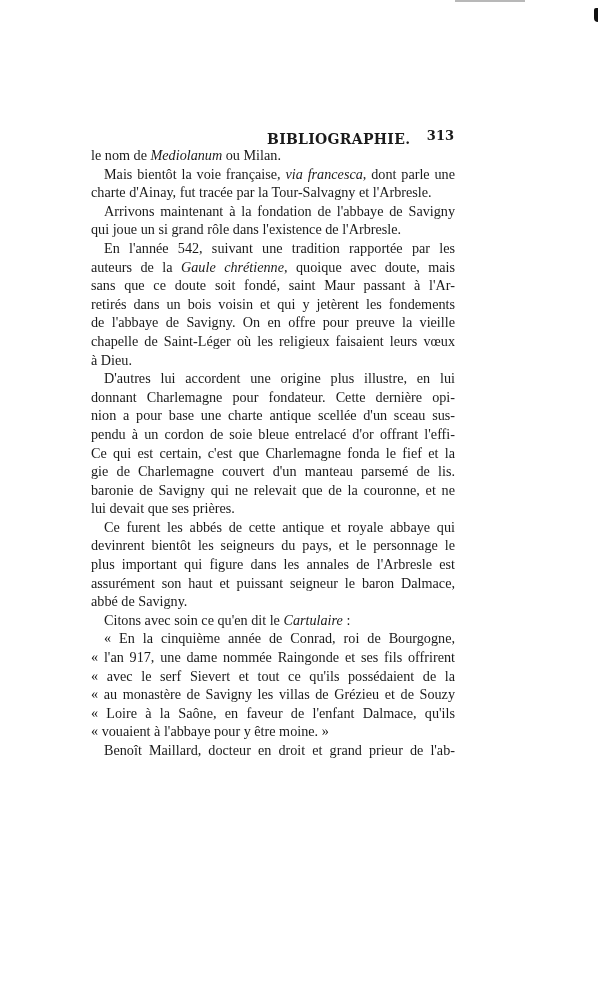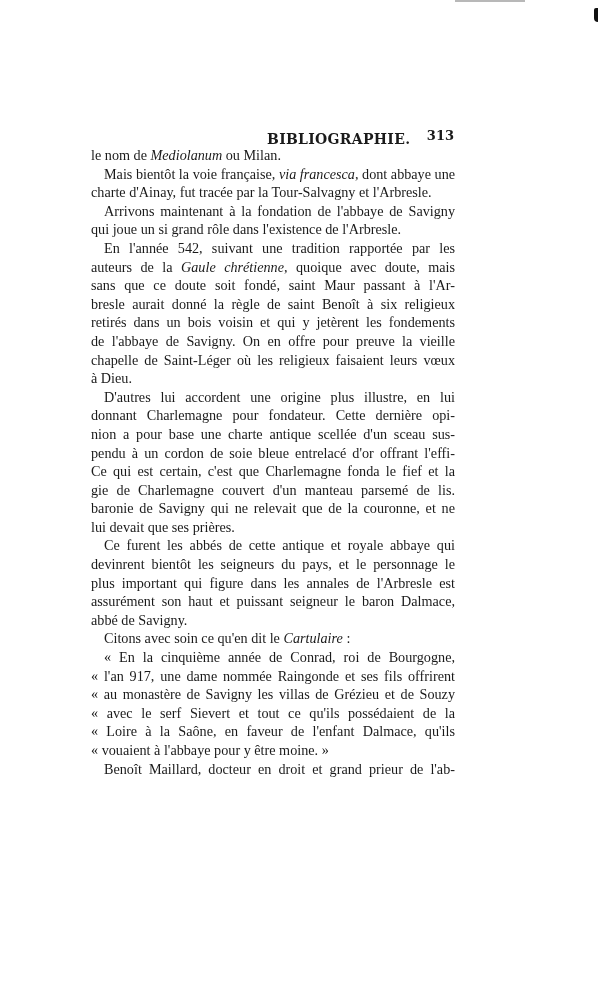--- a/index.html
+++ b/index.html
@@ -87,46 +87,45 @@
 <div class="scan-mark-top"></div>
 <div class="scan-mark-right"></div>
 
 <div class="header">
   <span class="running-head">BIBLIOGRAPHIE.</span>
   <span class="page-number">313</span>
 </div>
 
 <div class="body-text" id="body-text">
     <div class="line last"><span>le nom de </span><em>Mediolanum</em><span> ou Milan.</span></div>
-    <div class="line indent"><span>Mais bientôt la voie française, </span><em>via francesca</em><span>, dont abbaye une</span></div>
+    <div class="line indent"><span>Mais bientôt la voie française, </span><em>via francesca</em><span>, dont parle une</span></div>
     <div class="line last"><span>charte d'Ainay, fut tracée par la Tour-Salvagny et l'Arbresle.</span></div>
     <div class="line indent"><span>Arrivons maintenant à la fondation de l'abbaye de Savigny</span></div>
     <div class="line last"><span>qui joue un si grand rôle dans l'existence de l'Arbresle.</span></div>
     <div class="line indent"><span>En l'année 542, suivant une tradition rapportée par les</span></div>
     <div class="line "><span>auteurs de la </span><em>Gaule chrétienne</em><span>, quoique avec doute, mais</span></div>
     <div class="line "><span>sans que ce doute soit fondé, saint Maur passant à l'Ar-</span></div>
-    <div class="line "><span>bresle aurait donné la règle de saint Benoît à six religieux</span></div>
     <div class="line "><span>retirés dans un bois voisin et qui y jetèrent les fondements</span></div>
     <div class="line "><span>de l'abbaye de Savigny. On en offre pour preuve la vieille</span></div>
     <div class="line "><span>chapelle de Saint-Léger où les religieux faisaient leurs vœux</span></div>
     <div class="line last"><span>à Dieu.</span></div>
     <div class="line indent"><span>D'autres lui accordent une origine plus illustre, en lui</span></div>
     <div class="line "><span>donnant Charlemagne pour fondateur. Cette dernière opi-</span></div>
     <div class="line "><span>nion a pour base une charte antique scellée d'un sceau sus-</span></div>
     <div class="line "><span>pendu à un cordon de soie bleue entrelacé d'or offrant l'effi-</span></div>
     <div class="line "><span>Ce qui est certain, c'est que Charlemagne fonda le fief et la</span></div>
     <div class="line "><span>gie de Charlemagne couvert d'un manteau parsemé de lis.</span></div>
     <div class="line "><span>baronie de Savigny qui ne relevait que de la couronne, et ne</span></div>
     <div class="line last"><span>lui devait que ses prières.</span></div>
     <div class="line indent"><span>Ce furent les abbés de cette antique et royale abbaye qui</span></div>
     <div class="line "><span>devinrent bientôt les seigneurs du pays, et le personnage le</span></div>
     <div class="line "><span>plus important qui figure dans les annales de l'Arbresle est</span></div>
     <div class="line "><span>assurément son haut et puissant seigneur le baron Dalmace,</span></div>
     <div class="line last"><span>abbé de Savigny.</span></div>
     <div class="line indent last"><span>Citons avec soin ce qu'en dit le </span><em>Cartulaire</em><span> :</span></div>
     <div class="line indent"><span>« En la cinquième année de Conrad, roi de Bourgogne,</span></div>
     <div class="line "><span>« l'an 917, une dame nommée Raingonde et ses fils offrirent</span></div>
+    <div class="line "><span>« avec le serf Sievert et tout ce qu'ils possédaient de la</span></div>
     <div class="line "><span>« au monastère de Savigny les villas de Grézieu et de Souzy</span></div>
-    <div class="line "><span>« avec le serf Sievert et tout ce qu'ils possédaient de la</span></div>
     <div class="line "><span>« Loire à la Saône, en faveur de l'enfant Dalmace, qu'ils</span></div>
     <div class="line last"><span>« vouaient à l'abbaye pour y être moine. »</span></div>
     <div class="line indent"><span>Benoît Maillard, docteur en droit et grand prieur de l'ab-</span></div>
   </div>
 
 </body></html>

